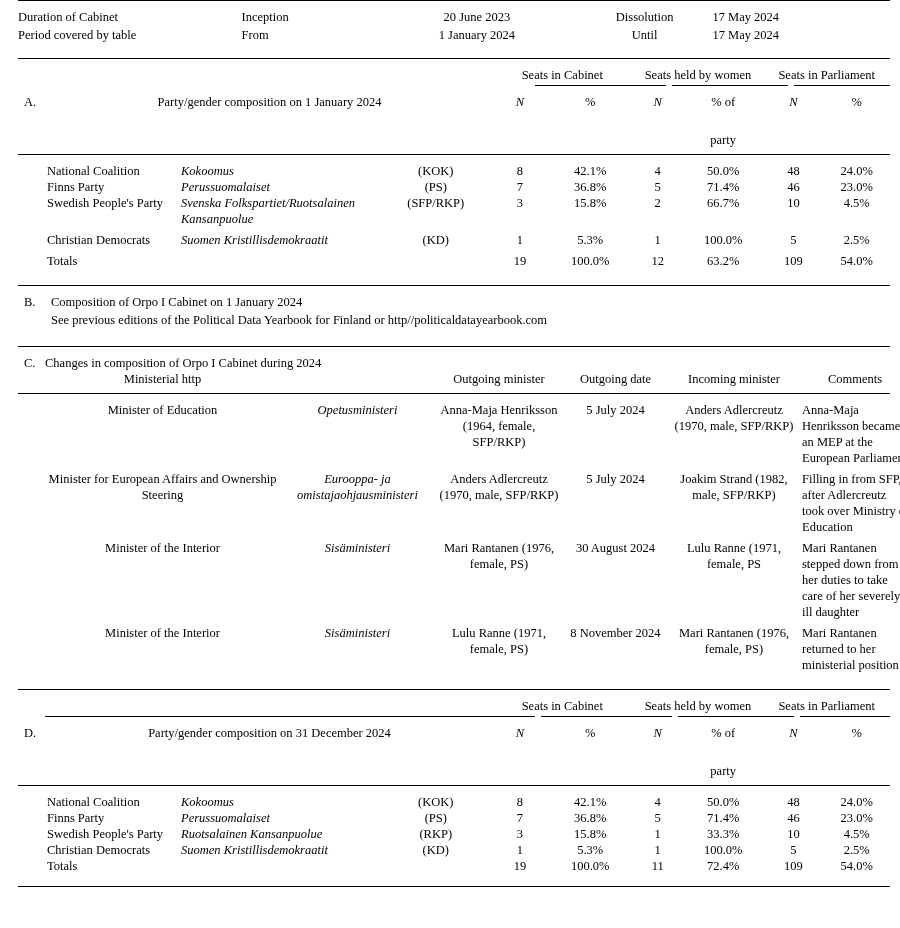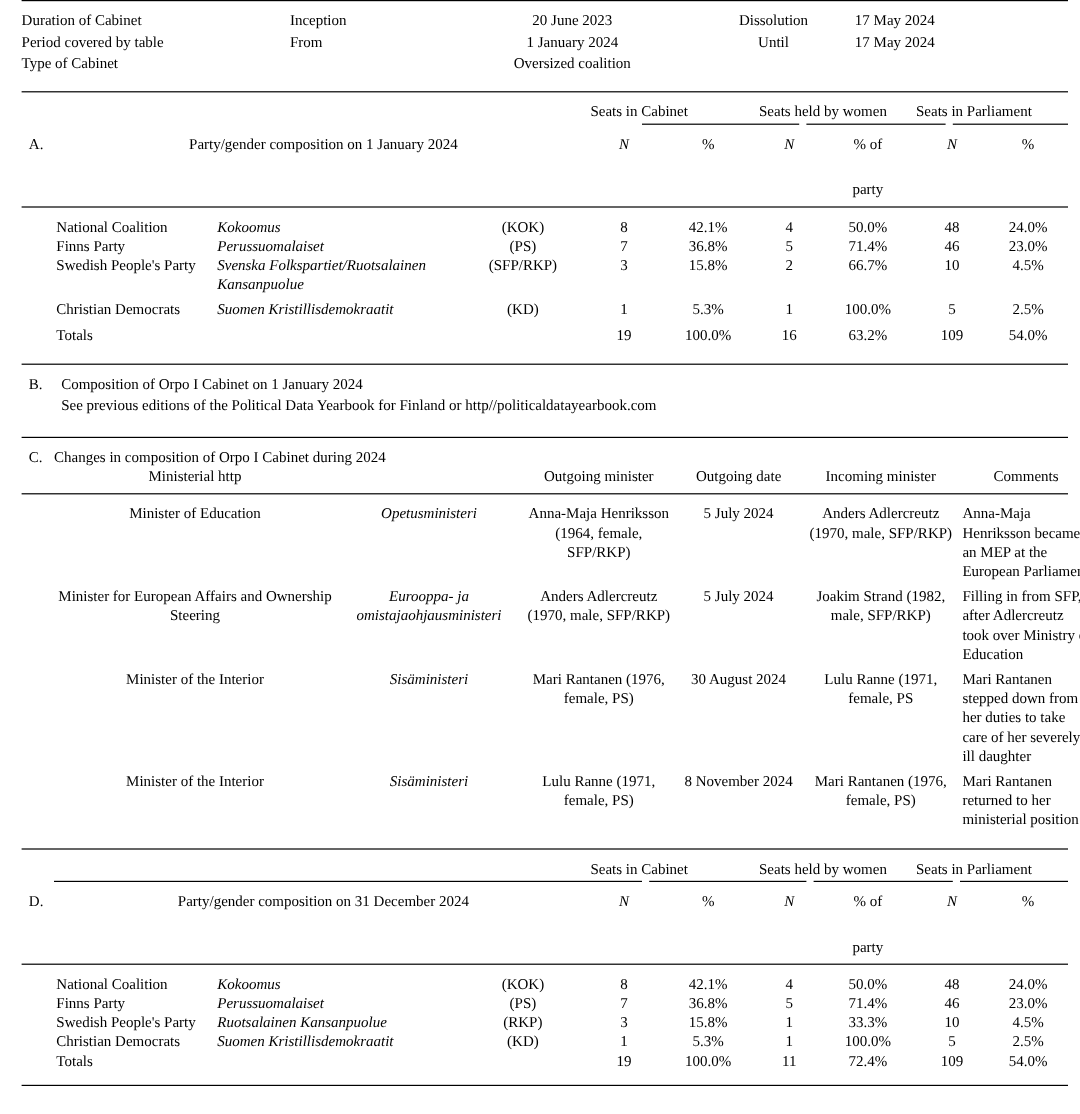--- a/index.html
+++ b/index.html
@@ -94,21 +94,21 @@
   .comp col.c-p2 { width: 75px; }
   .comp col.c-n3 { width: 56px; }
   .comp col.c-p3 { width: 62px; }
 
   .comp td.sect { text-align: left; padding-left: 6px; }
   .comp td.party { text-align: left; }
   .comp td.native { text-align: left; font-style: italic; }
   .comp td.abbr { text-align: center; }
   .comp td.num { text-align: center; }
 
-  .grouphead td { padding-bottom: 2px; font-family: Liberation Serif, serif; }
+  .grouphead td { text-align: center; padding-bottom: 2px; font-family: Liberation Serif, serif; }
   .colhead td { text-align: center; }
   .colhead .sub { display: block; margin-top: 22px; }
 
   .pad-top-8 { padding-top: 8px !important; }
   .pad-top-5 { padding-top: 5px !important; }
   .pad-bot-6 { padding-bottom: 6px !important; font-family: Liberation Serif, serif; }
 
   
   .bblock { }
   .bblock td { padding: 1px 0; }
@@ -151,27 +151,20 @@
         <td class="c-val">20 June 2023</td>
         <td class="c-key2">Dissolution</td>
         <td class="c-val2">17 May 2024</td>
       </tr>
       <tr>
         <td class="c-label">Period covered by table</td>
         <td class="c-key">From</td>
         <td class="c-val">1 January 2024</td>
         <td class="c-key2">Until</td>
         <td class="c-val2">17 May 2024</td>
-      </tr>
-      <tr>
-        <td class="c-label">Type of Cabinet</td>
-        <td class="c-key"></td>
-        <td class="c-val">Oversized coalition</td>
-        <td class="c-key2"></td>
-        <td class="c-val2"></td>
       </tr>
     </tbody>
   </table>
 
   <div class="sp14"></div>
   <div class="rule-full"></div>
 
   <table class="comp">
     <colgroup>
       <col class="c-sect">
@@ -299,21 +292,21 @@
         <td class="num pad-top-5">5</td>
         <td class="num pad-top-5">2.5%</td>
       </tr>
       <tr>
         <td class="sect pad-top-5 pad-bot-6"></td>
         <td class="party pad-top-5 pad-bot-6">Totals</td>
         <td class="native pad-top-5 pad-bot-6"></td>
         <td class="abbr pad-top-5 pad-bot-6"></td>
         <td class="num pad-top-5 pad-bot-6">19</td>
         <td class="num pad-top-5 pad-bot-6">100.0%</td>
-        <td class="num pad-top-5 pad-bot-6">16</td>
+        <td class="num pad-top-5 pad-bot-6">12</td>
         <td class="num pad-top-5 pad-bot-6">63.2%</td>
         <td class="num pad-top-5 pad-bot-6">109</td>
         <td class="num pad-top-5 pad-bot-6">54.0%</td>
       </tr>
     </tbody>
   </table>
 
   <div class="sp10"></div>
   <div class="rule-full"></div>
 

